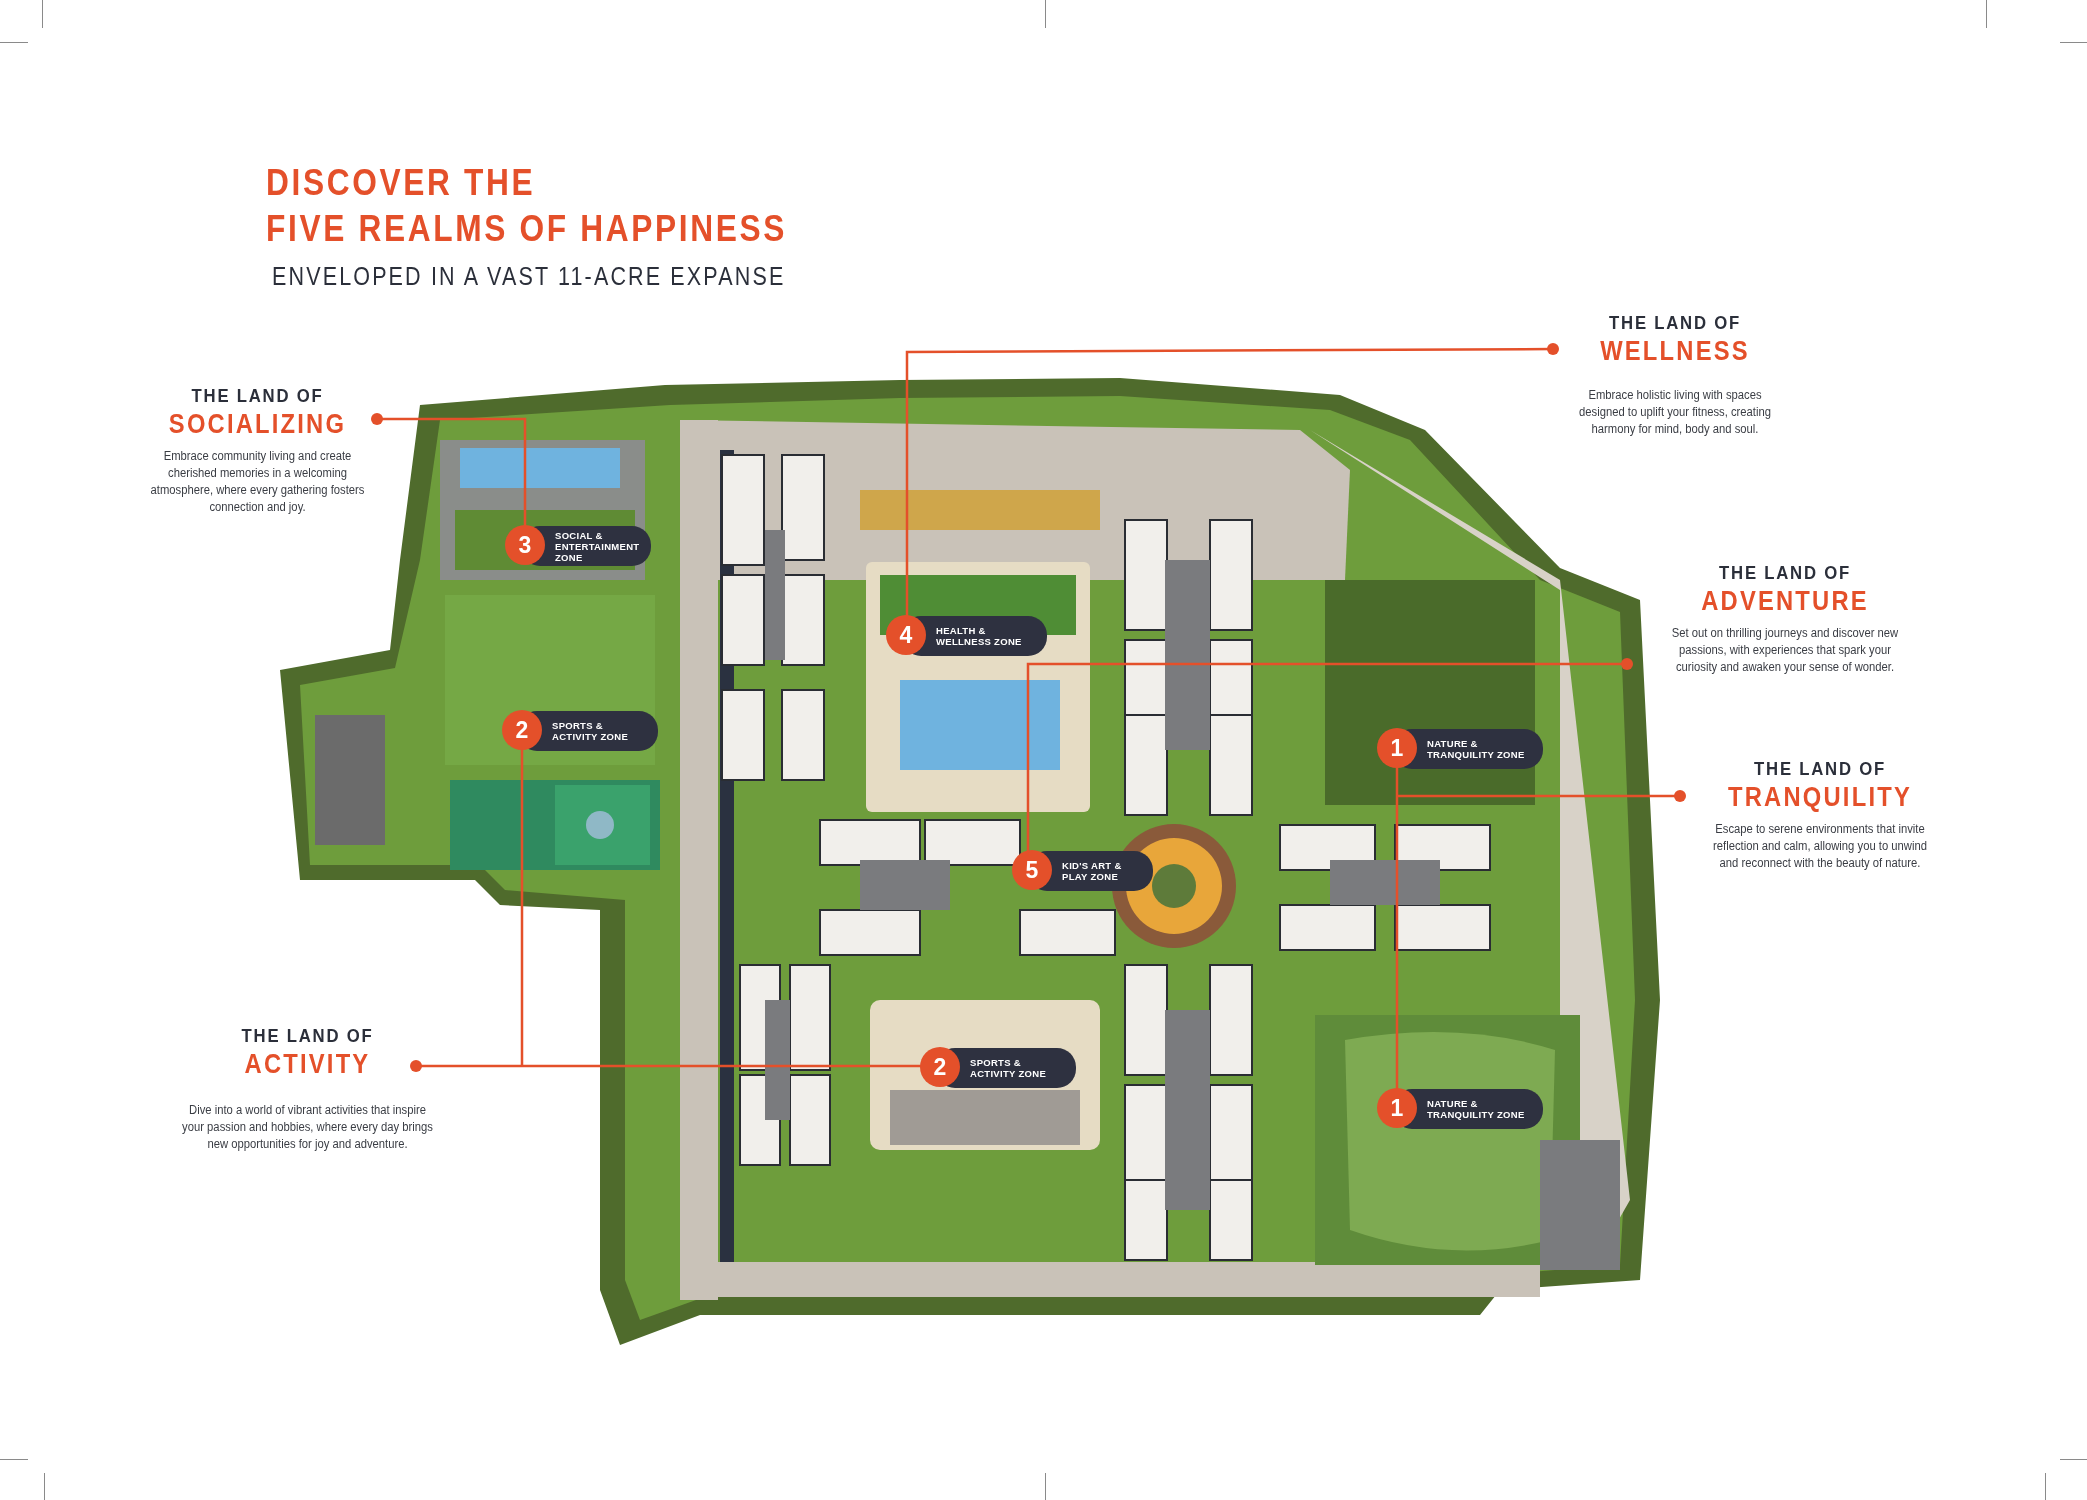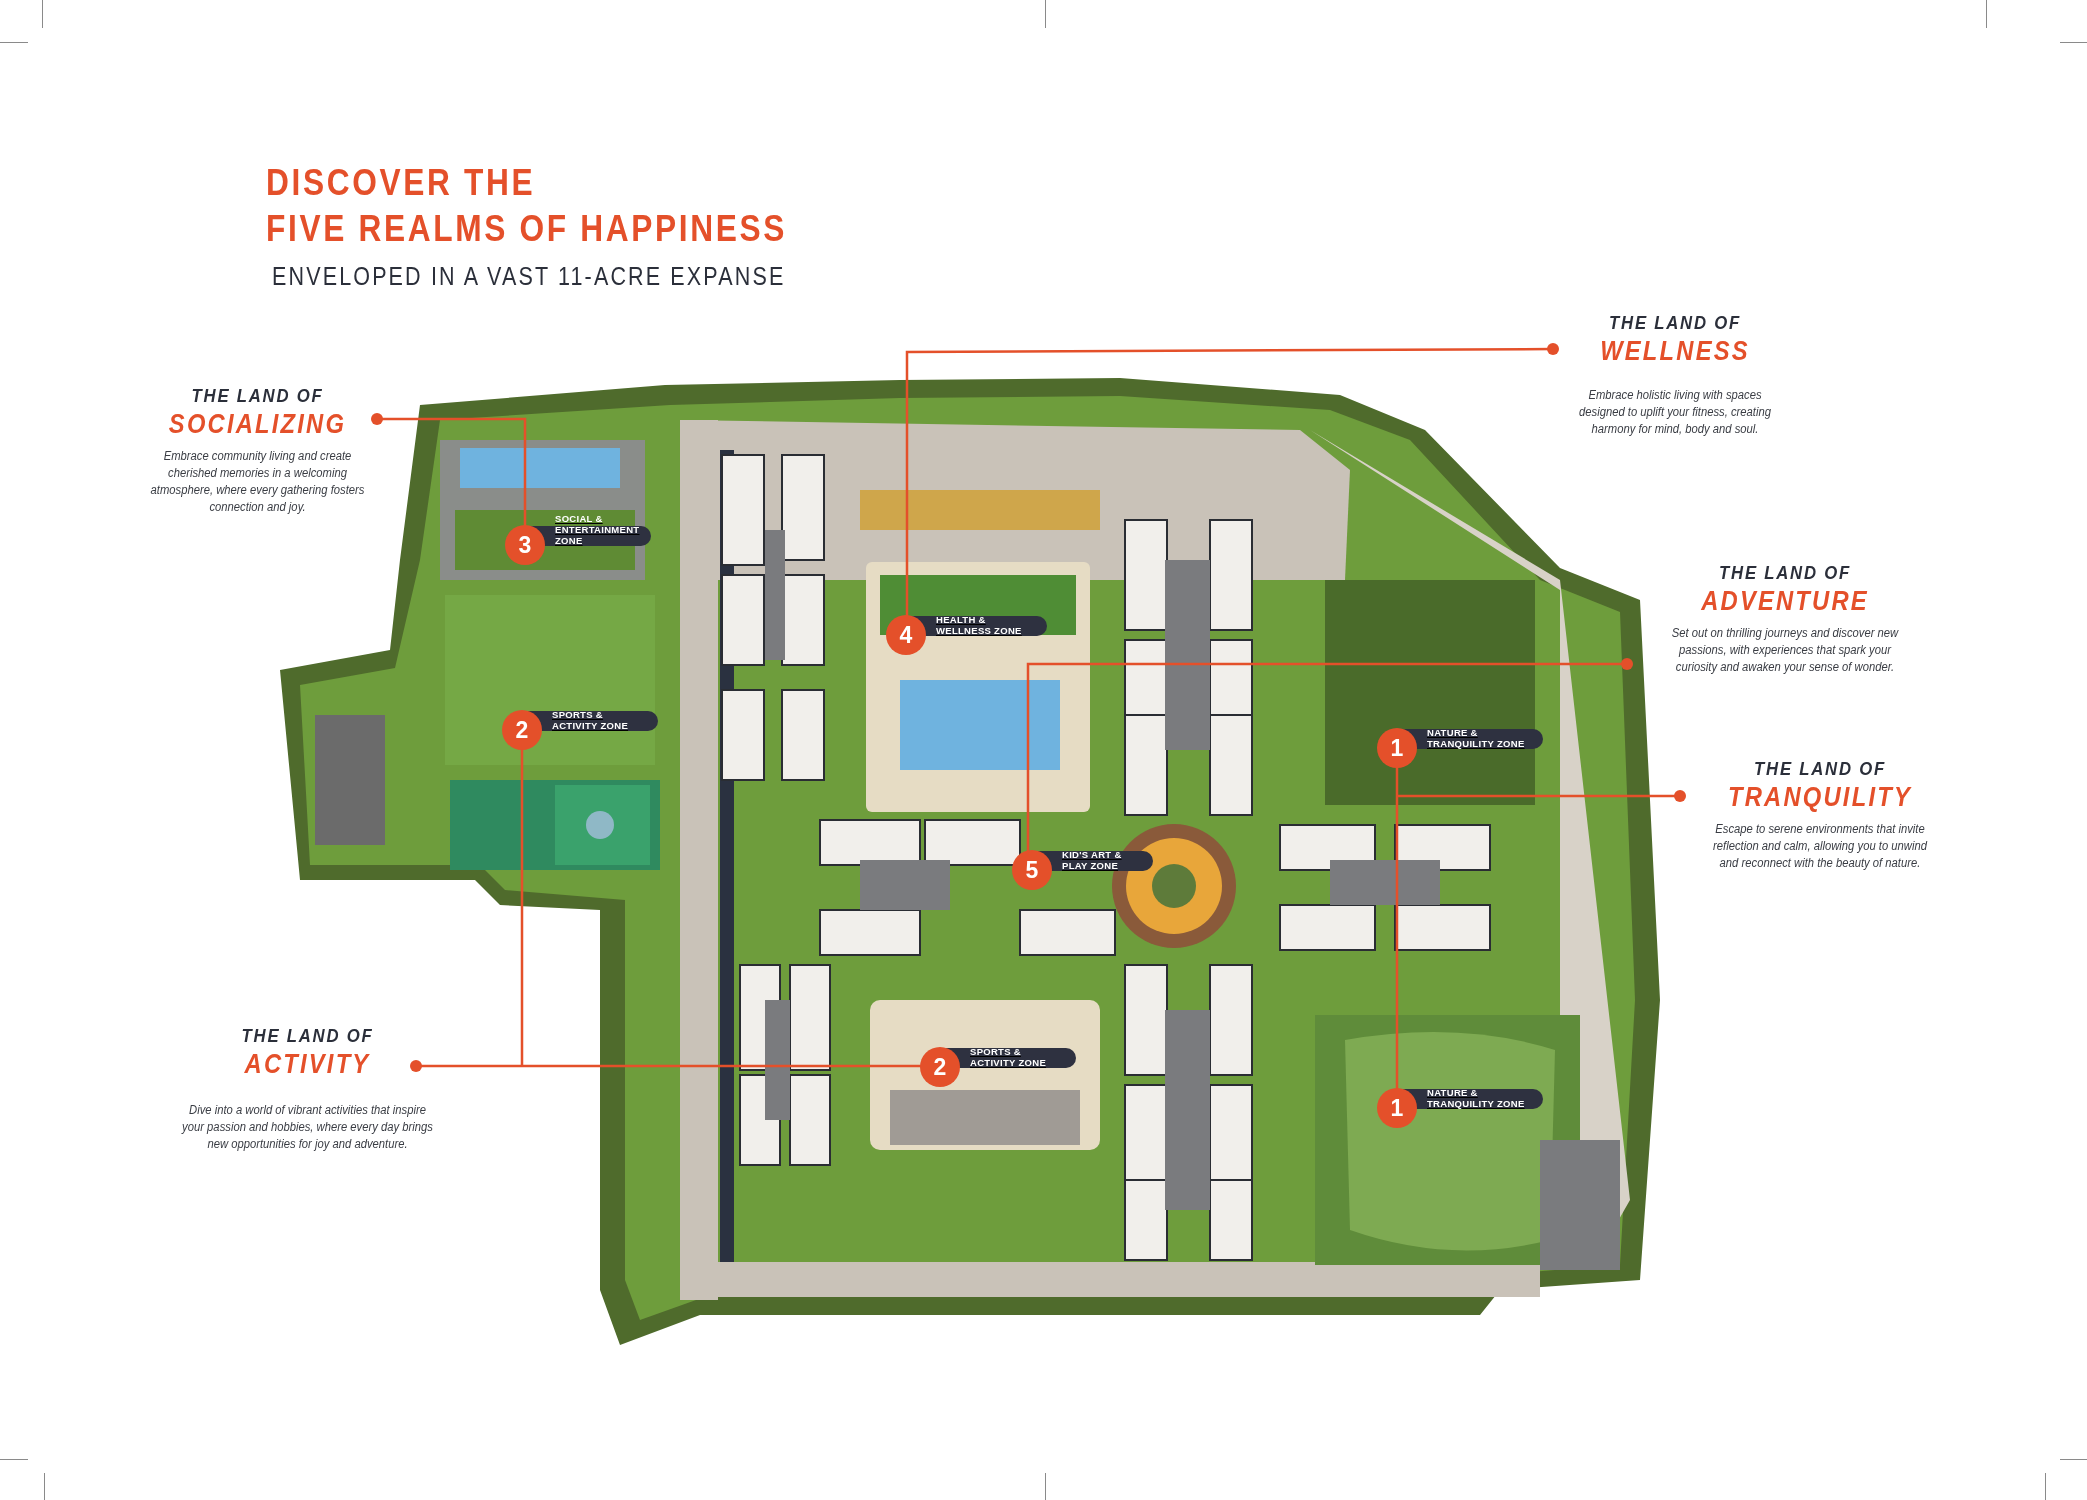--- a/index.html
+++ b/index.html
@@ -1,27 +1,27 @@
 <!DOCTYPE html>
 <html><head>
 <meta charset="utf-8">
 <style>
   html,body{margin:0;padding:0;background:#ffffff;}
   body{width:2087px;height:1500px;position:relative;overflow:hidden;font-family:"Liberation Sans",sans-serif;}
   .crop{position:absolute;background:#8a8a8a;}
   .title-block{position:absolute;left:230px;top:160px;width:600px;}
   .title-line{font-family:"Liberation Sans Narrow","Liberation Sans",sans-serif;font-weight:bold;color:#e4502a;font-size:36px;letter-spacing:3px;line-height:46px;transform:scaleX(0.88);}
   .subtitle{font-family:"Liberation Sans",sans-serif;color:#2b2f3a;font-size:25px;letter-spacing:2.5px;margin-top:10px;transform:scaleX(0.86);}
-  .land{position:absolute;text-align:center;font-style:italic;}
+  .land{position:absolute;text-align:center;}
   .land .pre{font-weight:bold;color:#2b2f3a;font-size:19px;letter-spacing:2px;transform:scaleX(0.88);}
   .land .name{font-weight:bold;color:#e4502a;font-size:27px;letter-spacing:2.5px;margin-top:2px;transform:scaleX(0.88);}
   .land .desc{color:#3a3d44;font-size:12.5px;line-height:17px;margin-top:8px;transform:scaleX(0.9);}
   svg.map{position:absolute;left:0;top:0;}
   .marker{position:absolute;display:flex;align-items:center;height:40px;}
-  .marker .pill{position:absolute;left:16px;top:1px;height:20px;background:#2e3140;border-radius:19px;box-sizing:border-box;padding-left:34px;padding-right:18px;display:flex;align-items:flex-end;text-decoration:underline;}
+  .marker .pill{position:absolute;left:16px;top:1px;height:40px;background:#2e3140;border-radius:19px;box-sizing:border-box;padding-left:34px;padding-right:18px;display:flex;align-items:center;}
   .marker .pill span{color:#ffffff;font-weight:bold;font-size:9.5px;line-height:11px;letter-spacing:0.3px;white-space:pre-line;}
   .marker .num{position:relative;z-index:2;width:40px;height:40px;border-radius:50%;background:#e4502a;color:#fff;font-weight:bold;font-size:23px;display:flex;align-items:center;justify-content:center;}
 </style>
 </head>
 <body>
 
 <div class="crop" style="left:42px;top:0;width:1px;height:28px;"></div>
 <div class="crop" style="left:0;top:42px;width:28px;height:1px;"></div>
 <div class="crop" style="left:1045px;top:0;width:1px;height:28px;"></div>
 <div class="crop" style="left:1986px;top:0;width:1px;height:28px;"></div>

